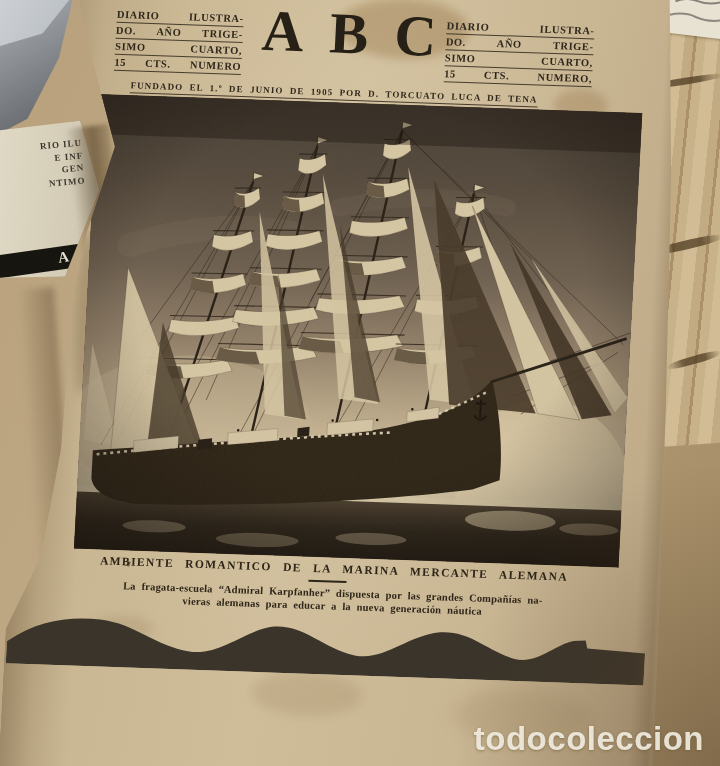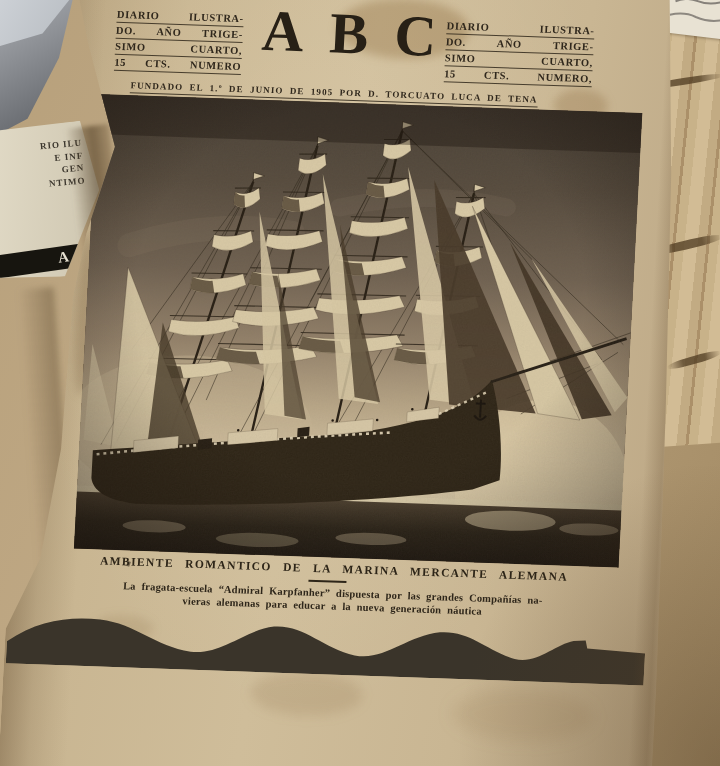--- a/index.html
+++ b/index.html
@@ -365,13 +365,14 @@
     <div class="wave-band">
       <svg viewBox="0 0 638 54" preserveAspectRatio="none">
         <path d="M0,32 C30,10 60,5 92,7 C128,10 148,32 184,36 C214,39 238,12 266,8
                  C296,5 316,28 348,34 C378,39 398,13 432,8 C462,5 478,24 508,32
                  C530,37 548,16 566,12 L578,11 L580,19 L638,22 L638,54 L0,54 Z" fill="#3a342a"></path>
       </svg>
     </div>
   </div>
 
   <div class="table-shade"></div>
+  <div class="watermark">todocoleccion</div>
 </div>
 
 </body></html>

